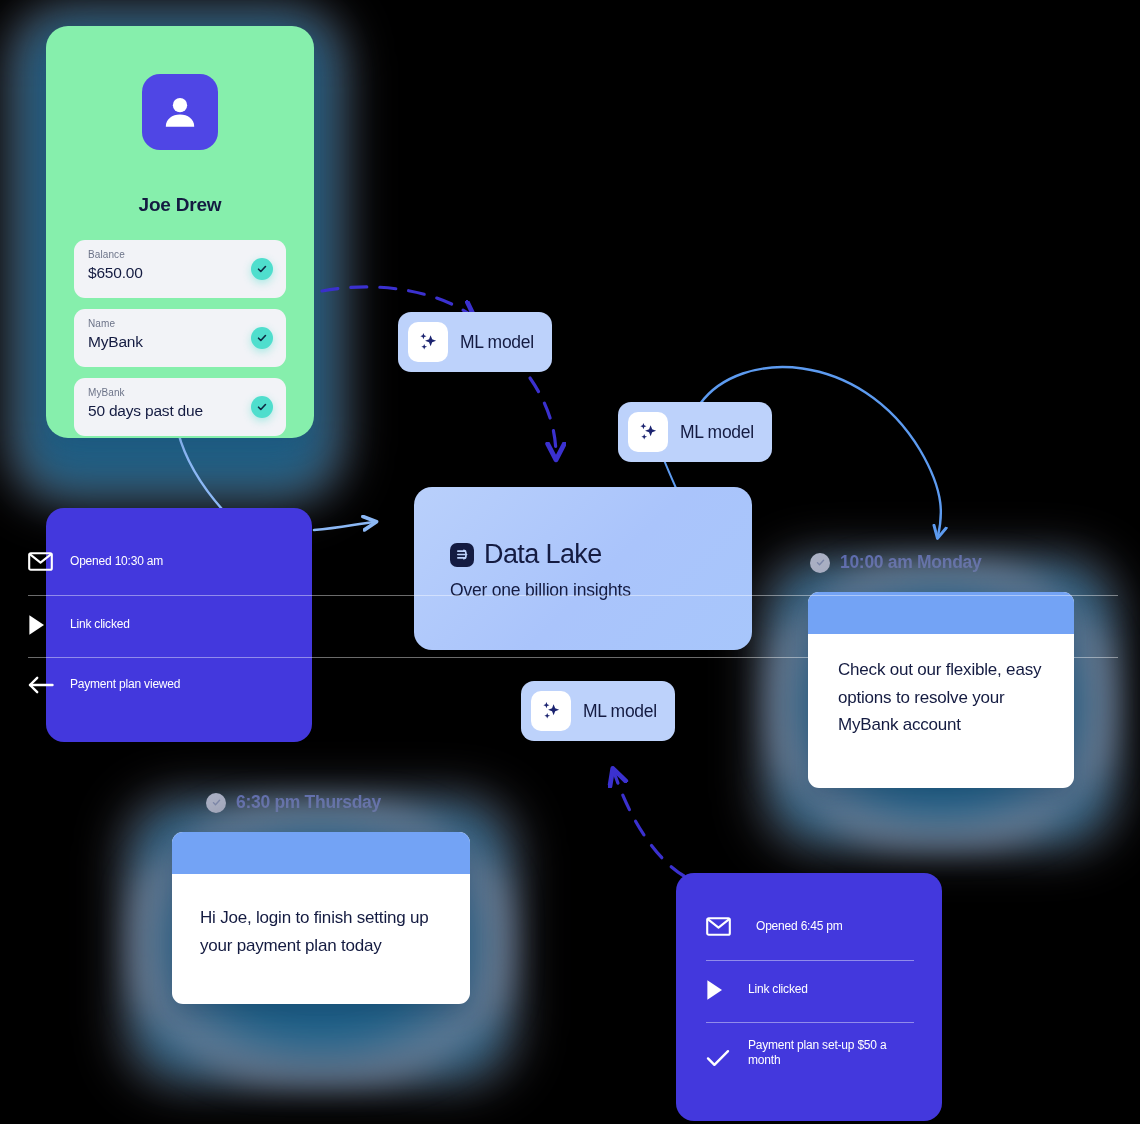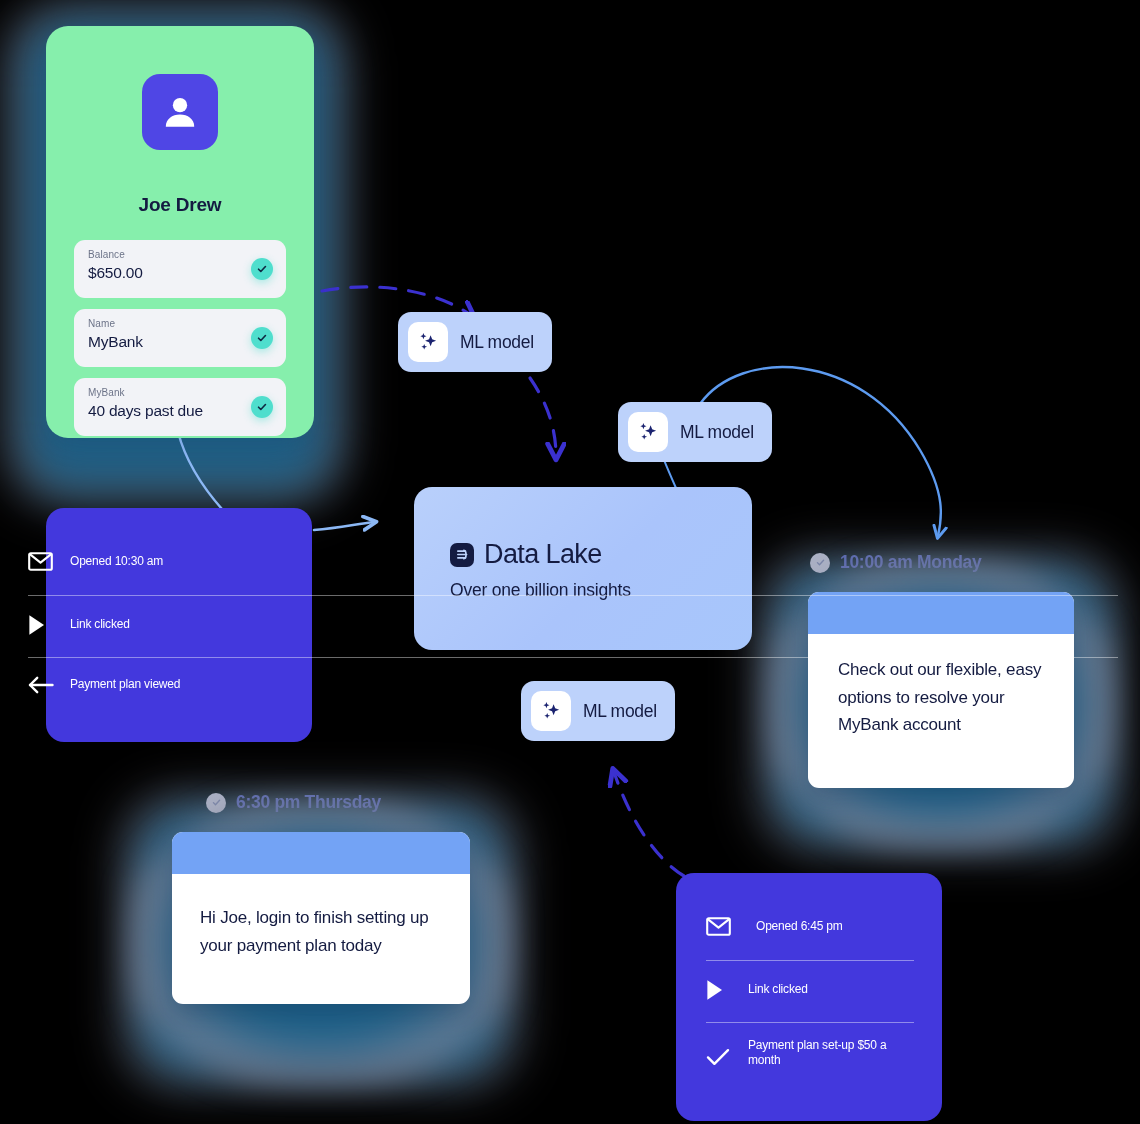--- a/index.html
+++ b/index.html
@@ -143,21 +143,21 @@
   #eng-l-d0 { top: 595px; }
   #eng-l-1 { top: 614px; }
   #eng-l-d1 { top: 657px; }
   #eng-l-2 { top: 676px; }
 
   
   #eng-r-0 { top: 917px; gap: 8px; }
   #eng-r-d0 { top: 960px; }
   #eng-r-1 { top: 979px; }
   #eng-r-d1 { top: 1022px; }
-  #eng-r-2 { top: 1038px; align-items: flex-start; }
+  #eng-r-2 { top: 1038px; align-items: center; }
   #eng-r-2 .eng-icon { padding-top: 10px; }
 
   
   #data-lake {
     position: absolute;
     left: 382px; top: 487px;
     width: 338px; height: 163px;
     border-radius: 18px;
     background: linear-gradient(135deg, #b9d0fb 0%, #aac4fb 55%, #a7c6fb 100%);
     margin-left: 32px;
@@ -389,21 +389,21 @@
       <div class="field-value">MyBank</div>
       <div class="field-check">
         <svg viewBox="0 0 16 16" fill="none">
             <path d="M3.4 8.3l3 3 6.2-6.6" stroke="#0e2a43" stroke-width="2.2" stroke-linecap="round" stroke-linejoin="round"></path>
           </svg>
       </div>
     </div>
 
     <div class="field-row" id="field-2">
       <div class="field-label">MyBank</div>
-      <div class="field-value">40 days past due</div>
+      <div class="field-value">50 days past due</div>
       <div class="field-check">
         <svg viewBox="0 0 16 16" fill="none">
             <path d="M3.4 8.3l3 3 6.2-6.6" stroke="#0e2a43" stroke-width="2.2" stroke-linecap="round" stroke-linejoin="round"></path>
           </svg>
       </div>
     </div>
   </div>
 
   <div class="purple-card layer-card" id="engage-left"></div>
 

